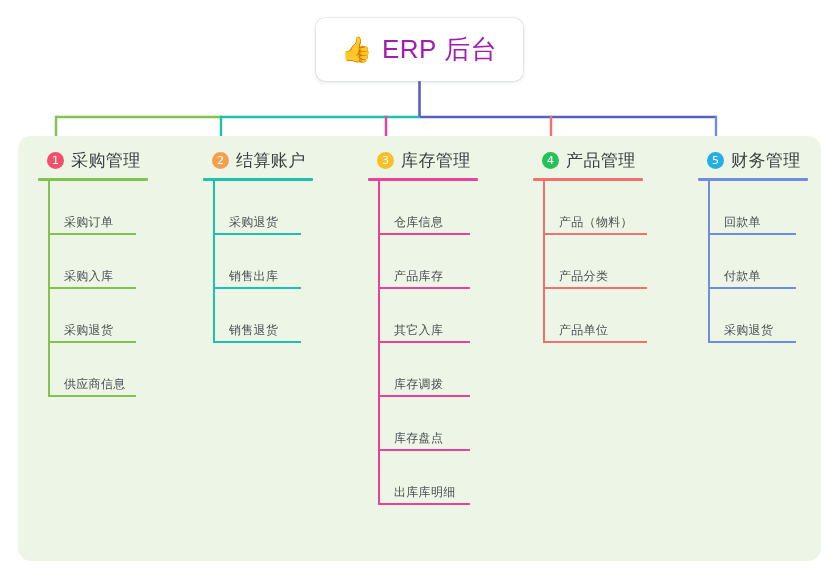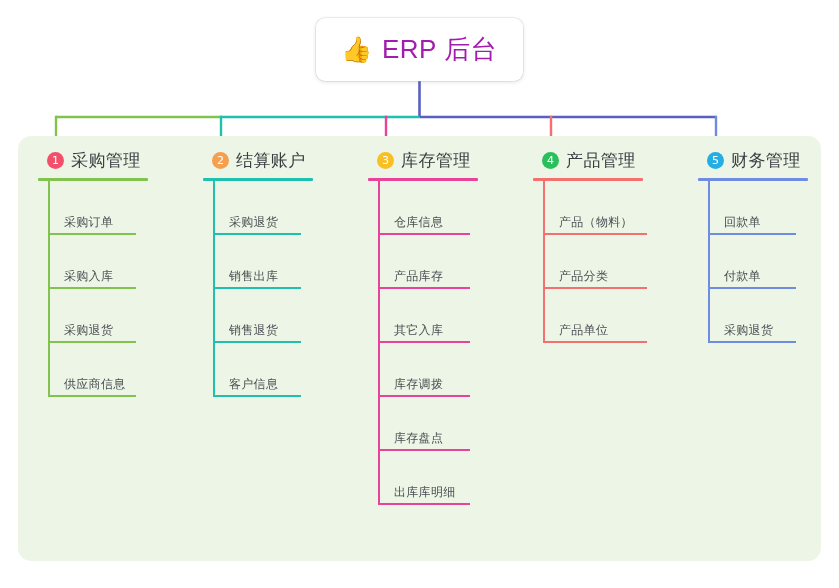--- a/index.html
+++ b/index.html
@@ -211,24 +211,20 @@
             <div class="leaf-rule" style="background: rgb(31, 192, 173); width: 88px;"></div>
           </div>
           <div class="leaf">
             <span class="leaf-label">销售出库</span>
             <div class="leaf-rule" style="background: rgb(31, 192, 173); width: 88px;"></div>
           </div>
           <div class="leaf">
             <span class="leaf-label">销售退货</span>
             <div class="leaf-rule" style="background: rgb(31, 192, 173); width: 88px;"></div>
           </div>
-          <div class="leaf">
-            <span class="leaf-label">客户信息</span>
-            <div class="leaf-rule" style="background: rgb(31, 192, 173); width: 88px;"></div>
-          </div>
         </div>
       </div>
       <div class="column" style="left: 368px; top: 146px;">
         <div class="col-header">
           <span class="badge" style="background: rgb(248, 191, 39);">3</span>
           <span class="col-title">库存管理</span>
         </div>
         <div class="col-rule" style="background: rgb(232, 66, 154); width: 110px;"></div>
         <div class="leaves">
           <div class="spine" style="background: rgb(232, 66, 154);"></div>

